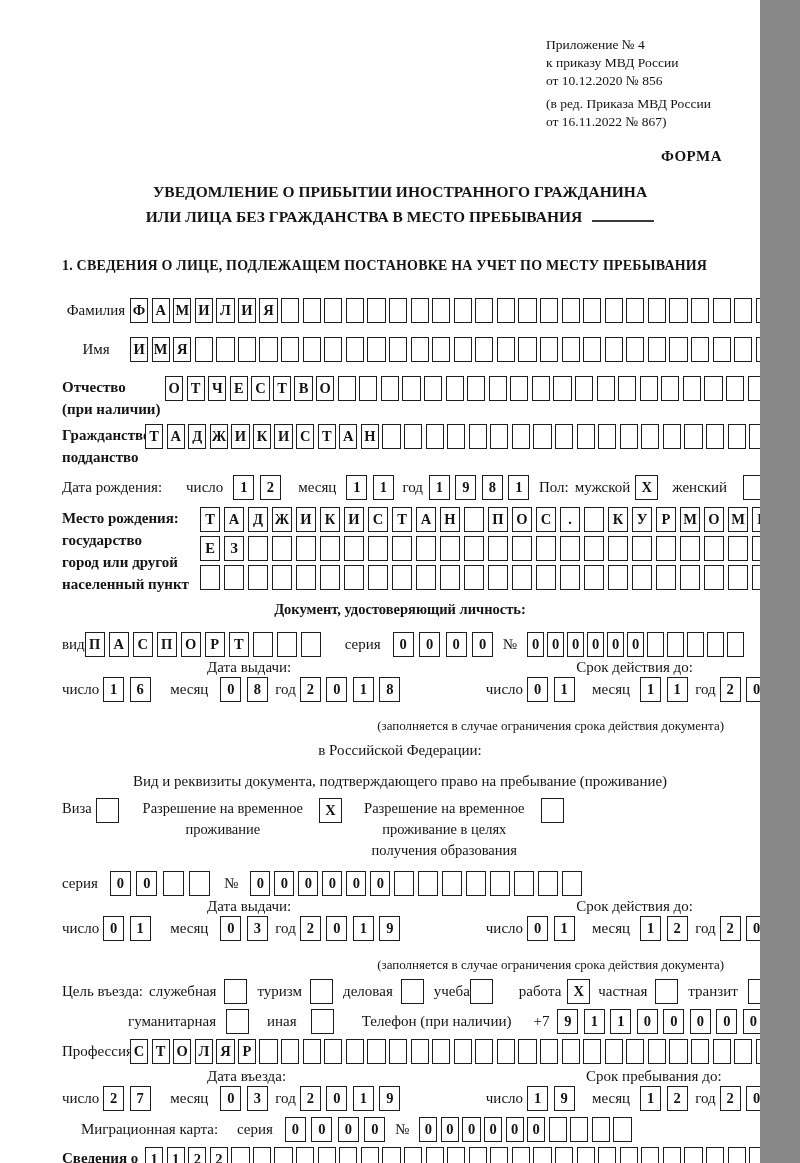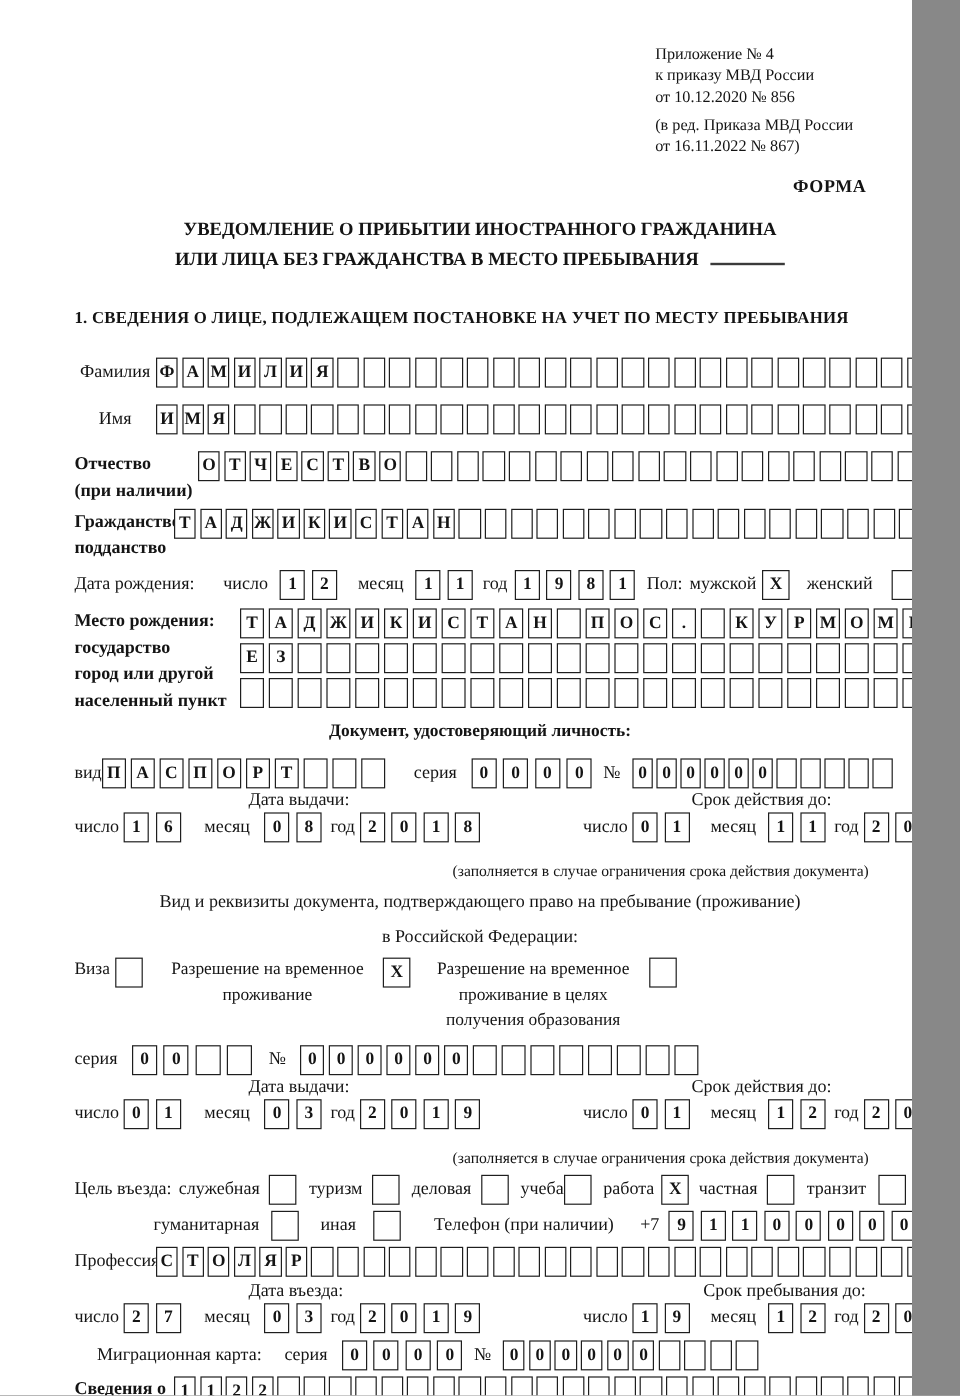--- a/index.html
+++ b/index.html
@@ -401,22 +401,22 @@
         <span class="cell">0</span>
         <span class="cell">2</span>
         <span class="cell">5</span>
       </div>
   </div>
 
   <div class="row">
     <span class="note">(заполняется в случае ограничения срока действия документа)</span>
   </div>
 
+  <div class="lbl" style="margin-top:4px">в Российской Федерации:</div>
   <div class="lbl" style="margin-top:6px">Вид и реквизиты документа, подтверждающего право на пребывание (проживание)</div>
-  <div class="lbl" style="margin-top:4px">в Российской Федерации:</div>
 
   <div class="row" style="margin-top:4px">
     <div class="ckgrp">
       <span class="t">Виза</span>
       <span class="cb" style="margin-left:4px"></span>
     </div>
     <div class="ckgrp" style="margin-left:24px">
       <div class="t">
         <div>Разрешение на временное</div>
         <div>проживание</div>
@@ -509,21 +509,21 @@
   <div class="row" style="margin-top:6px;align-items:center">
     <span class="lbl">Цель въезда:</span>
     <span class="lbl" style="margin-left:6px;margin-right:8px">служебная</span>
     <span class="cb"></span>
     <span class="lbl" style="margin-left:10px;margin-right:8px">туризм</span>
     <span class="cb"></span>
     <span class="lbl" style="margin-left:10px;margin-right:8px">деловая</span>
     <span class="cb"></span>
     <span class="lbl" style="margin-left:10px;margin-right:0">учеба</span>
     <span class="cb"></span>
-    <span class="lbl" style="margin-left:10px;margin-right:6px">работа</span>
+    <span class="lbl" style="margin-left:26px;margin-right:6px">работа</span>
     <span class="cb">X</span>
     <span class="lbl" style="margin-left:8px;margin-right:8px">частная</span>
     <span class="cb"></span>
     <span class="lbl" style="margin-left:10px;margin-right:10px">транзит</span>
     <span class="cb"></span>
   </div>
 
   <div class="row" style="margin-top:5px;align-items:center">
     <span class="lbl" style="margin-left:66px;margin-right:10px">гуманитарная</span>
     <span class="cb"></span>

